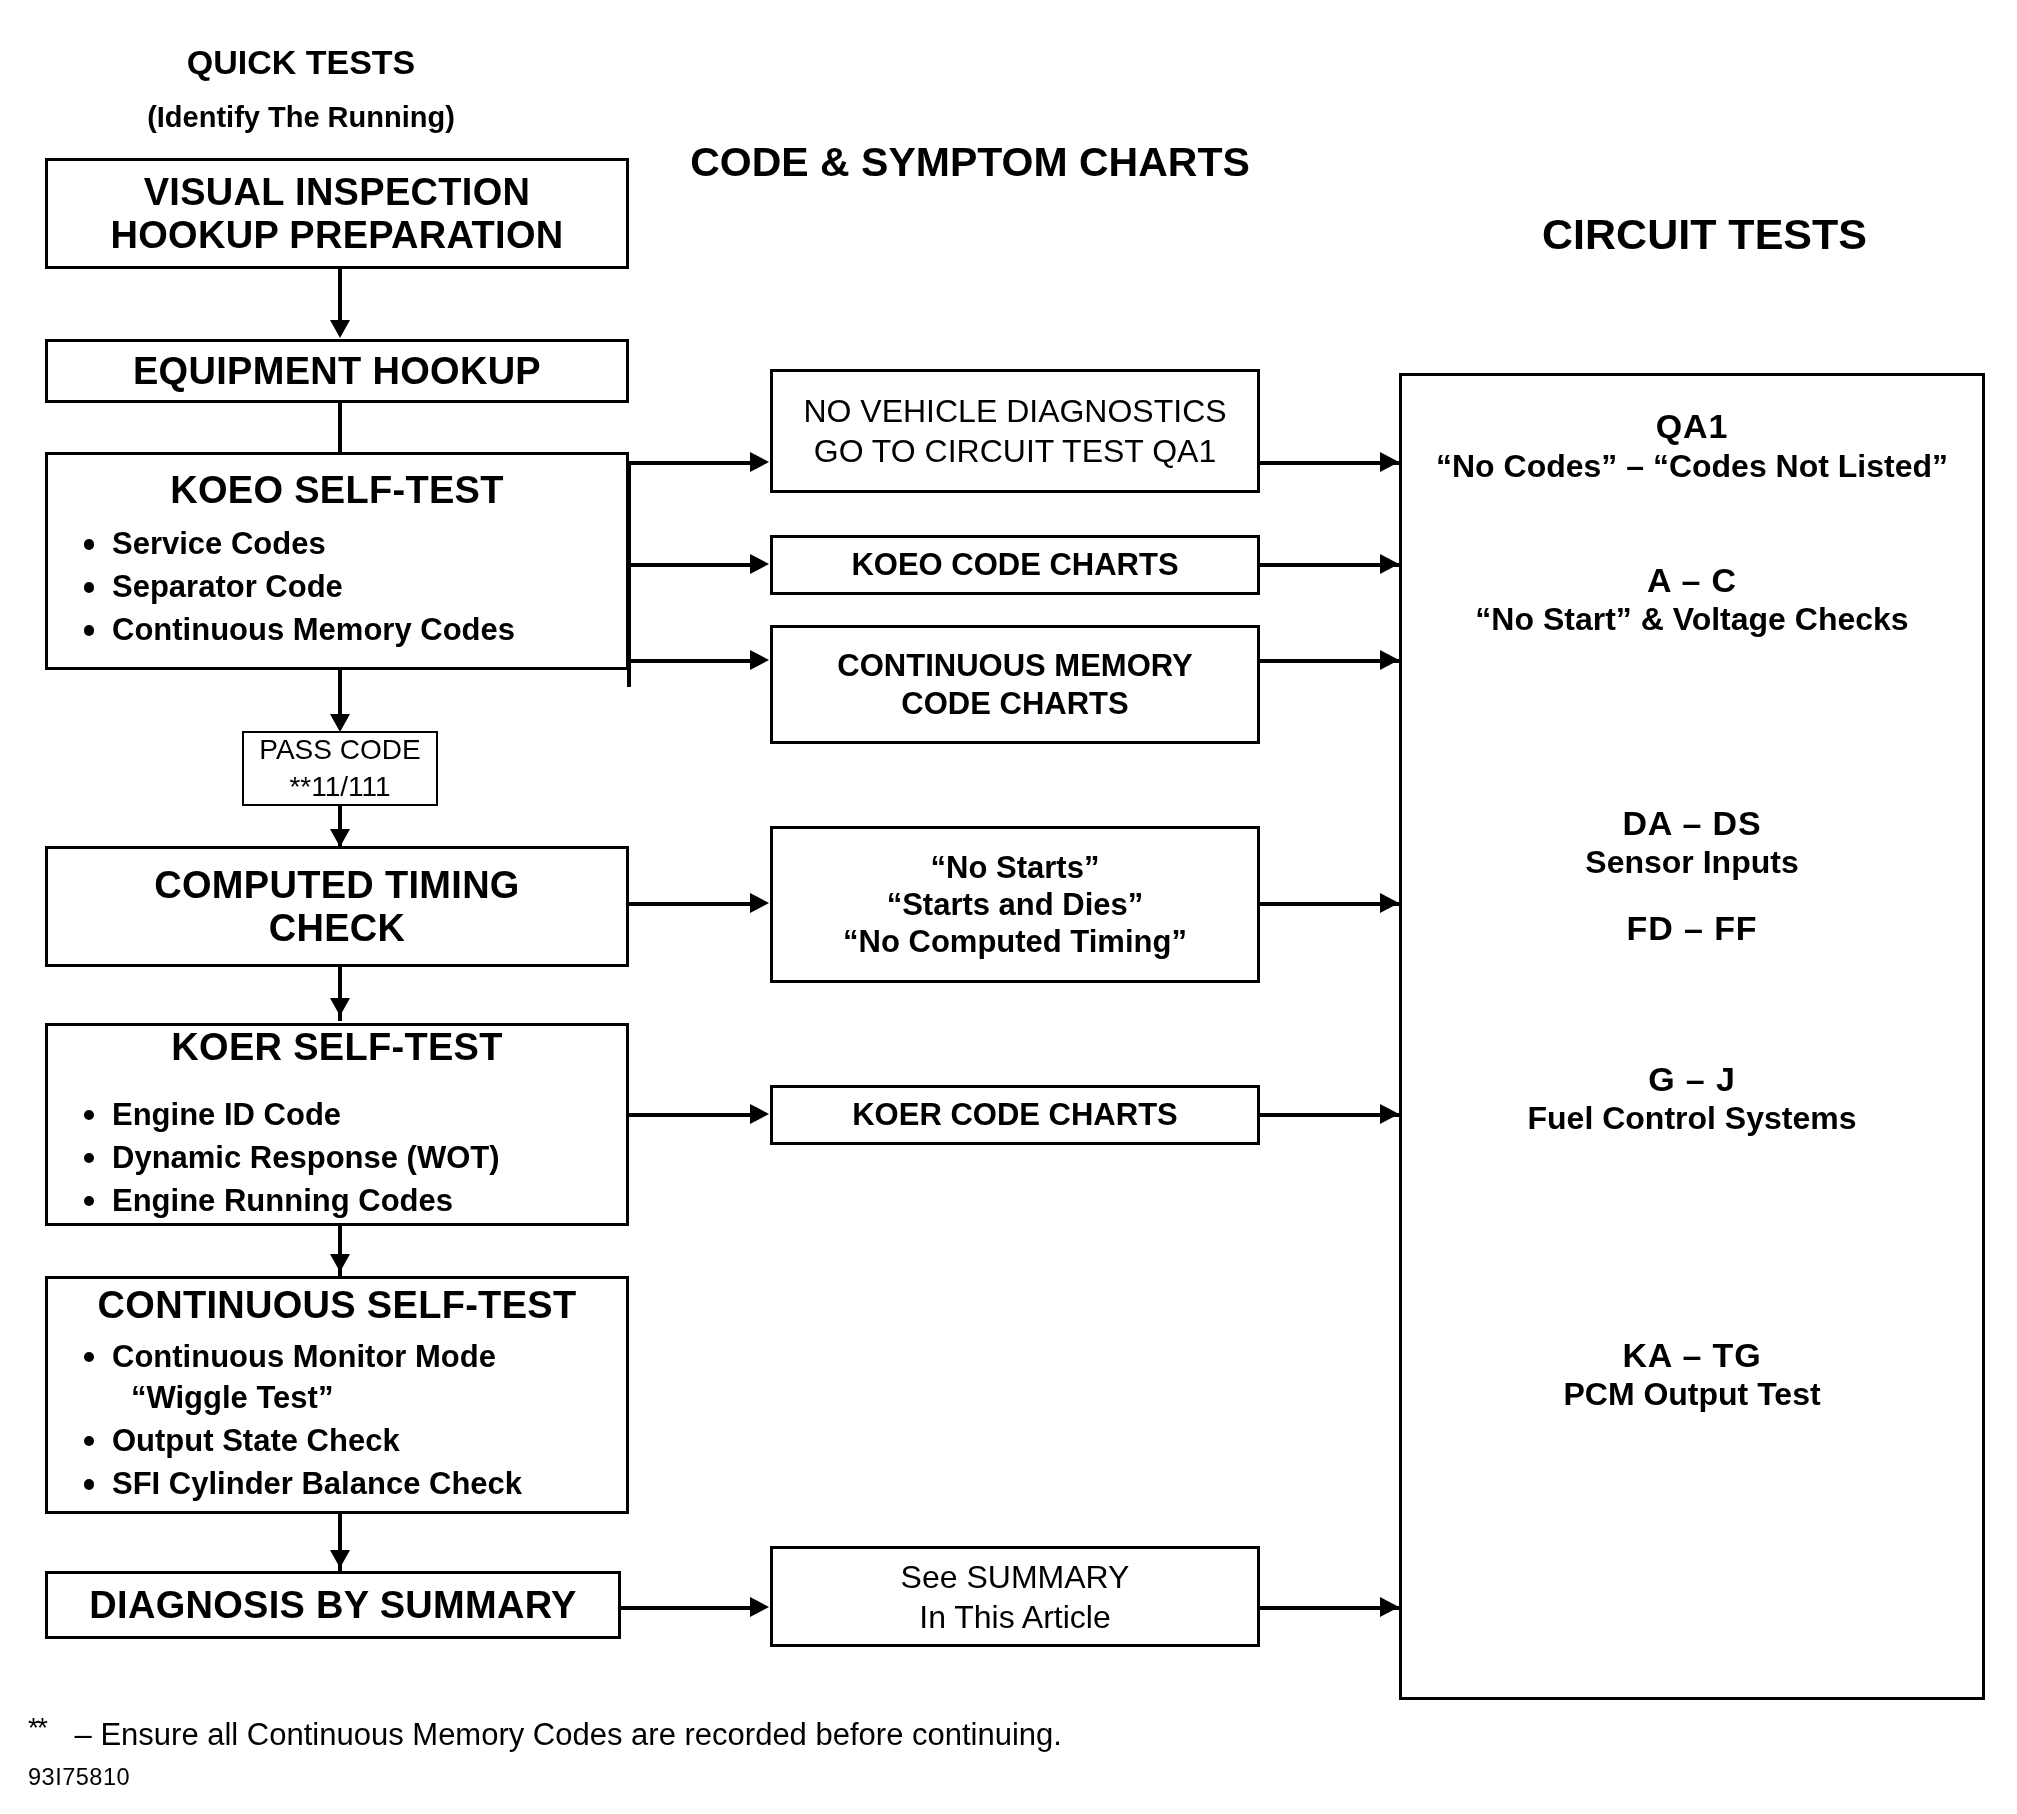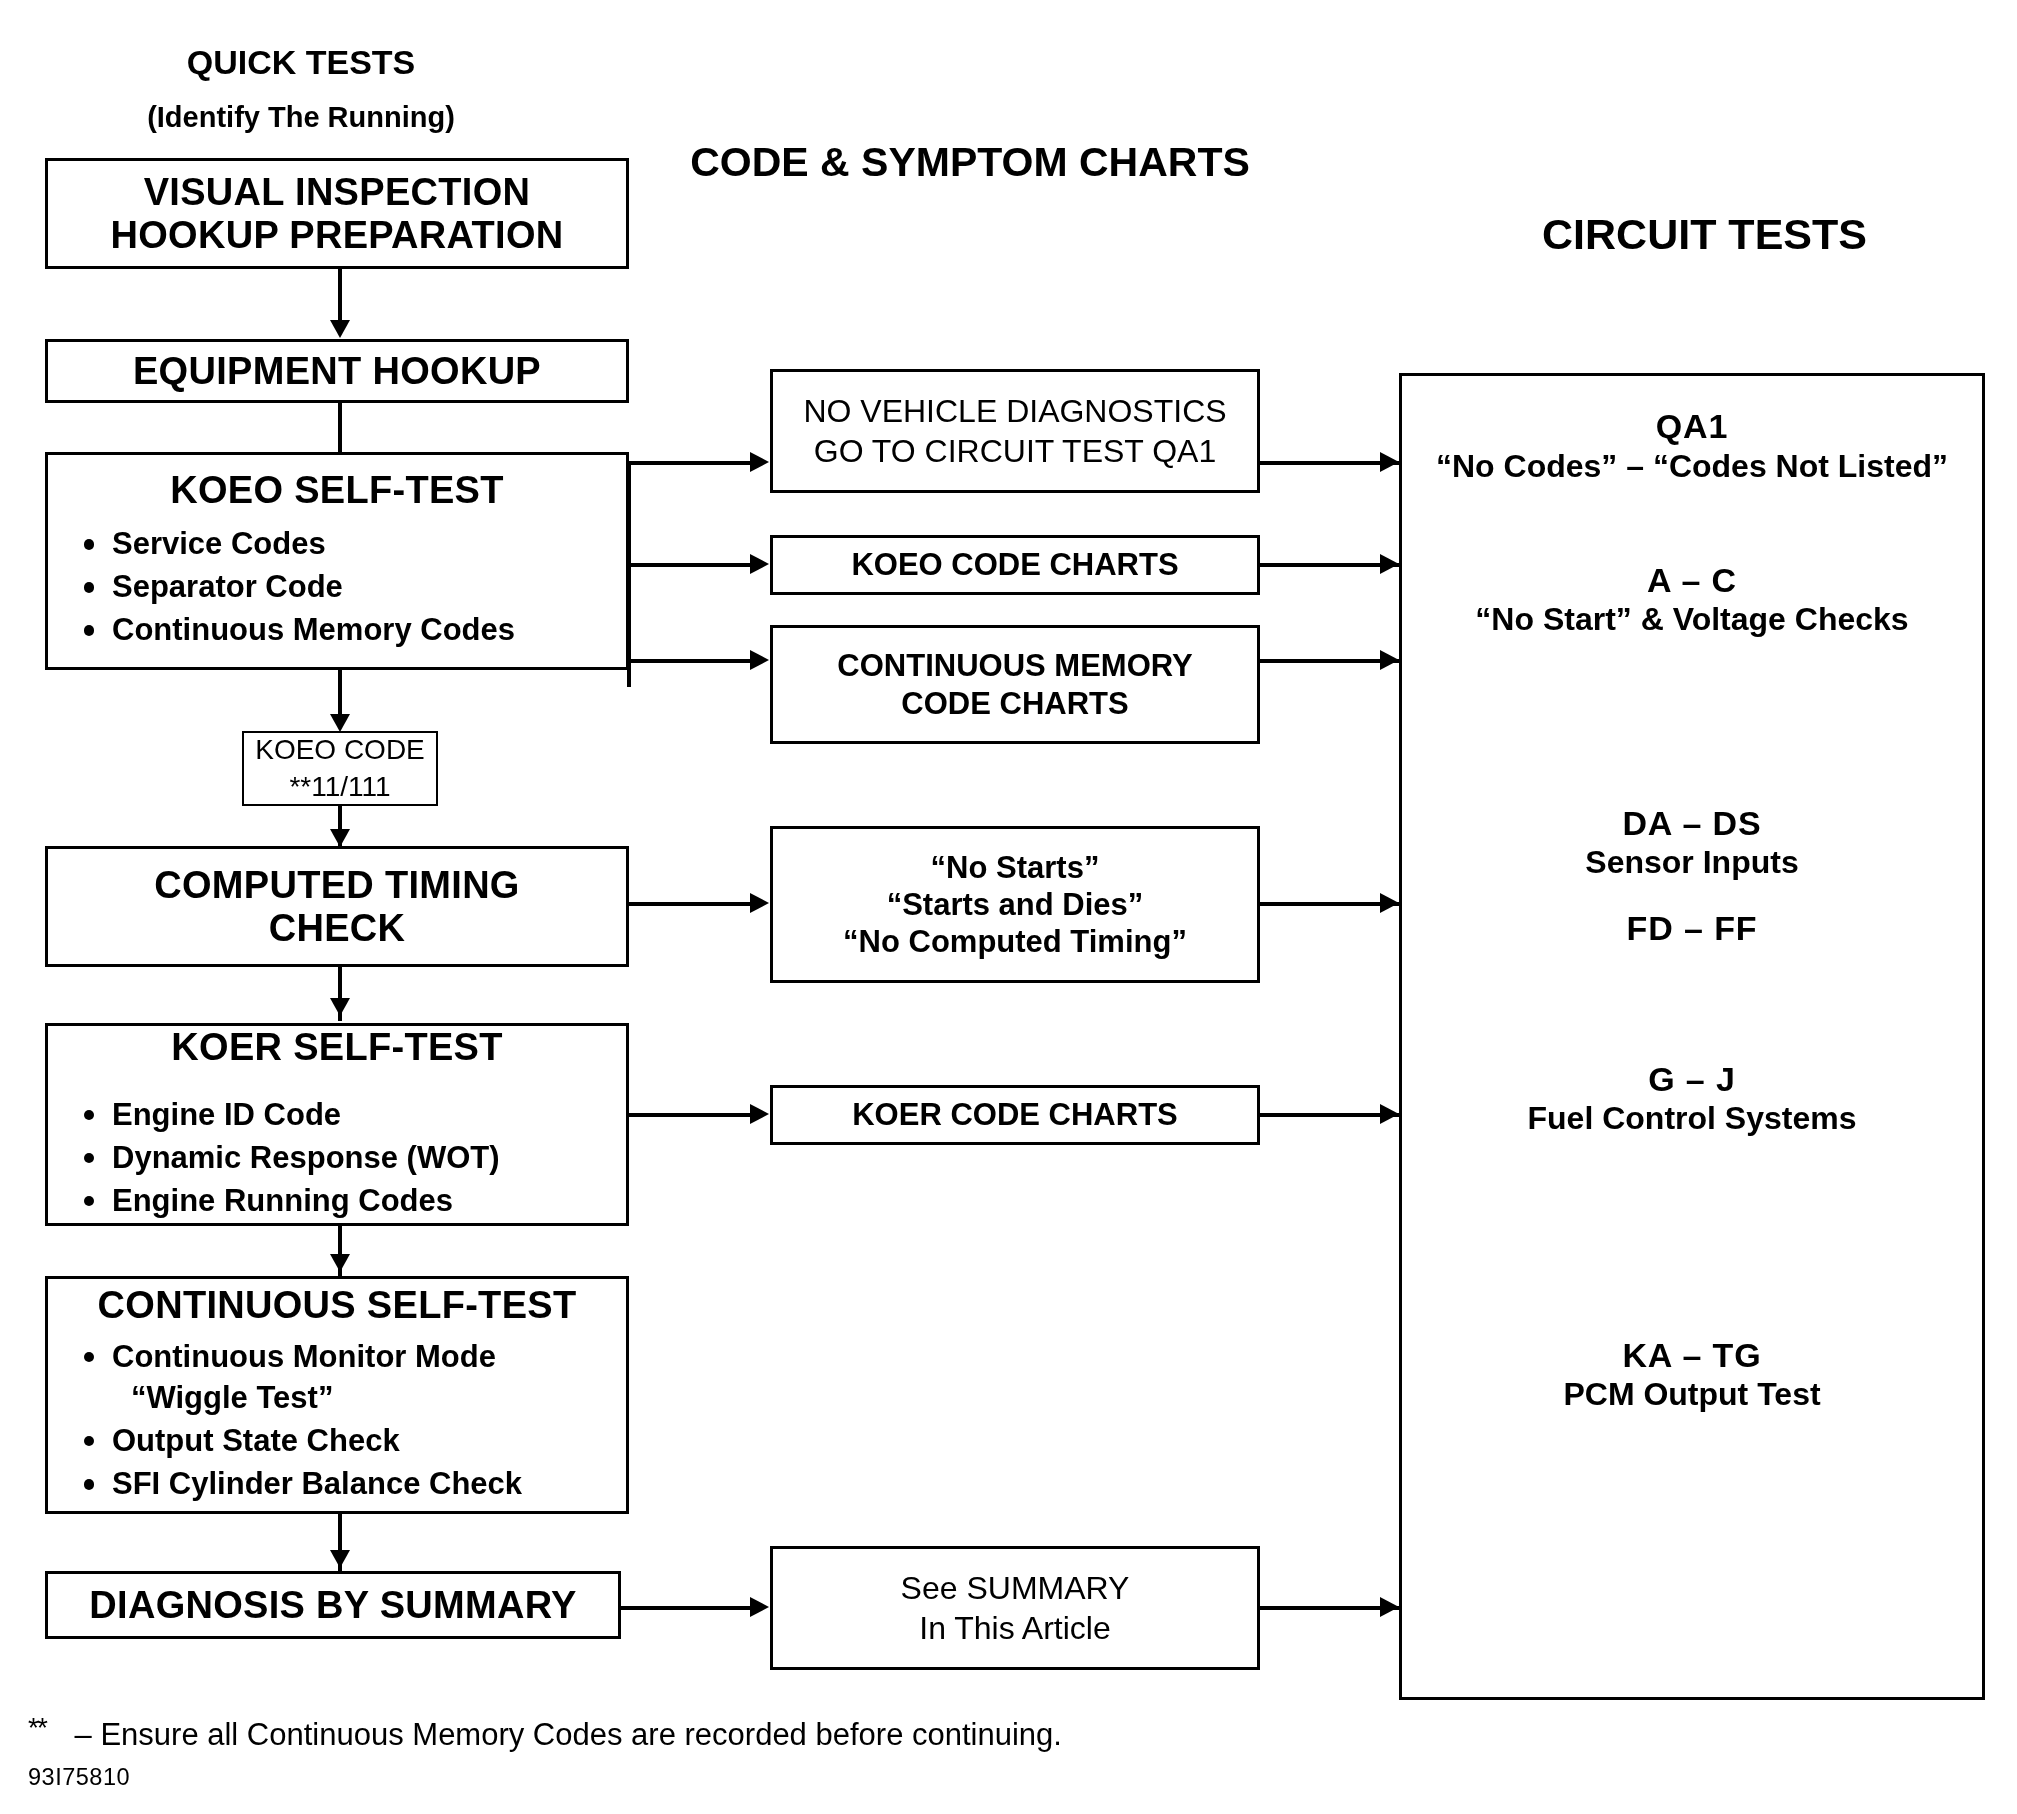--- a/index.html
+++ b/index.html
@@ -188,21 +188,21 @@
         <li>Continuous Memory Codes</li>
       </ul>
     </div>
   </div>
 
   <div class="vline" style="left:338px;top:670px;height:58px;"></div>
   <div class="arrow-down" style="left:330px;top:714px;"></div>
 
   <div class="box box-thin" style="left:242px;top:731px;width:196px;height:75px;">
     <div class="box-inner center">
-      <div class="plain-sm">KOEO CODE</div>
+      <div class="plain-sm">PASS CODE</div>
       <div class="plain-sm">**11/111</div>
     </div>
   </div>
 
   <div class="vline" style="left:338px;top:806px;height:58px;"></div>
   <div class="arrow-down" style="left:330px;top:829px;"></div>
 
   <div class="box" style="left:45px;top:846px;width:584px;height:121px;">
     <div class="box-inner center">
       <div class="title-lg">COMPUTED TIMING</div>
@@ -275,21 +275,21 @@
       <div class="title-sm">“No Computed Timing”</div>
     </div>
   </div>
 
   <div class="box" style="left:770px;top:1085px;width:490px;height:60px;">
     <div class="box-inner center">
       <div class="title-sm">KOER CODE CHARTS</div>
     </div>
   </div>
 
-  <div class="box" style="left:770px;top:1546px;width:490px;height:124px;">
+  <div class="box" style="left:770px;top:1546px;width:490px;height:101px;">
     <div class="box-inner center">
       <div class="plain">See SUMMARY</div>
       <div class="plain">In This Article</div>
     </div>
   </div>
 
   <div class="box" style="left:1399px;top:373px;width:586px;height:1327px;">
     <div style="position:relative;width:100%;height:100%;">
       <div class="ct-item ct-code" style="top:30px;">QA1</div>
       <div class="ct-item ct-desc" style="top:71px;">“No Codes” – “Codes Not Listed”</div>

